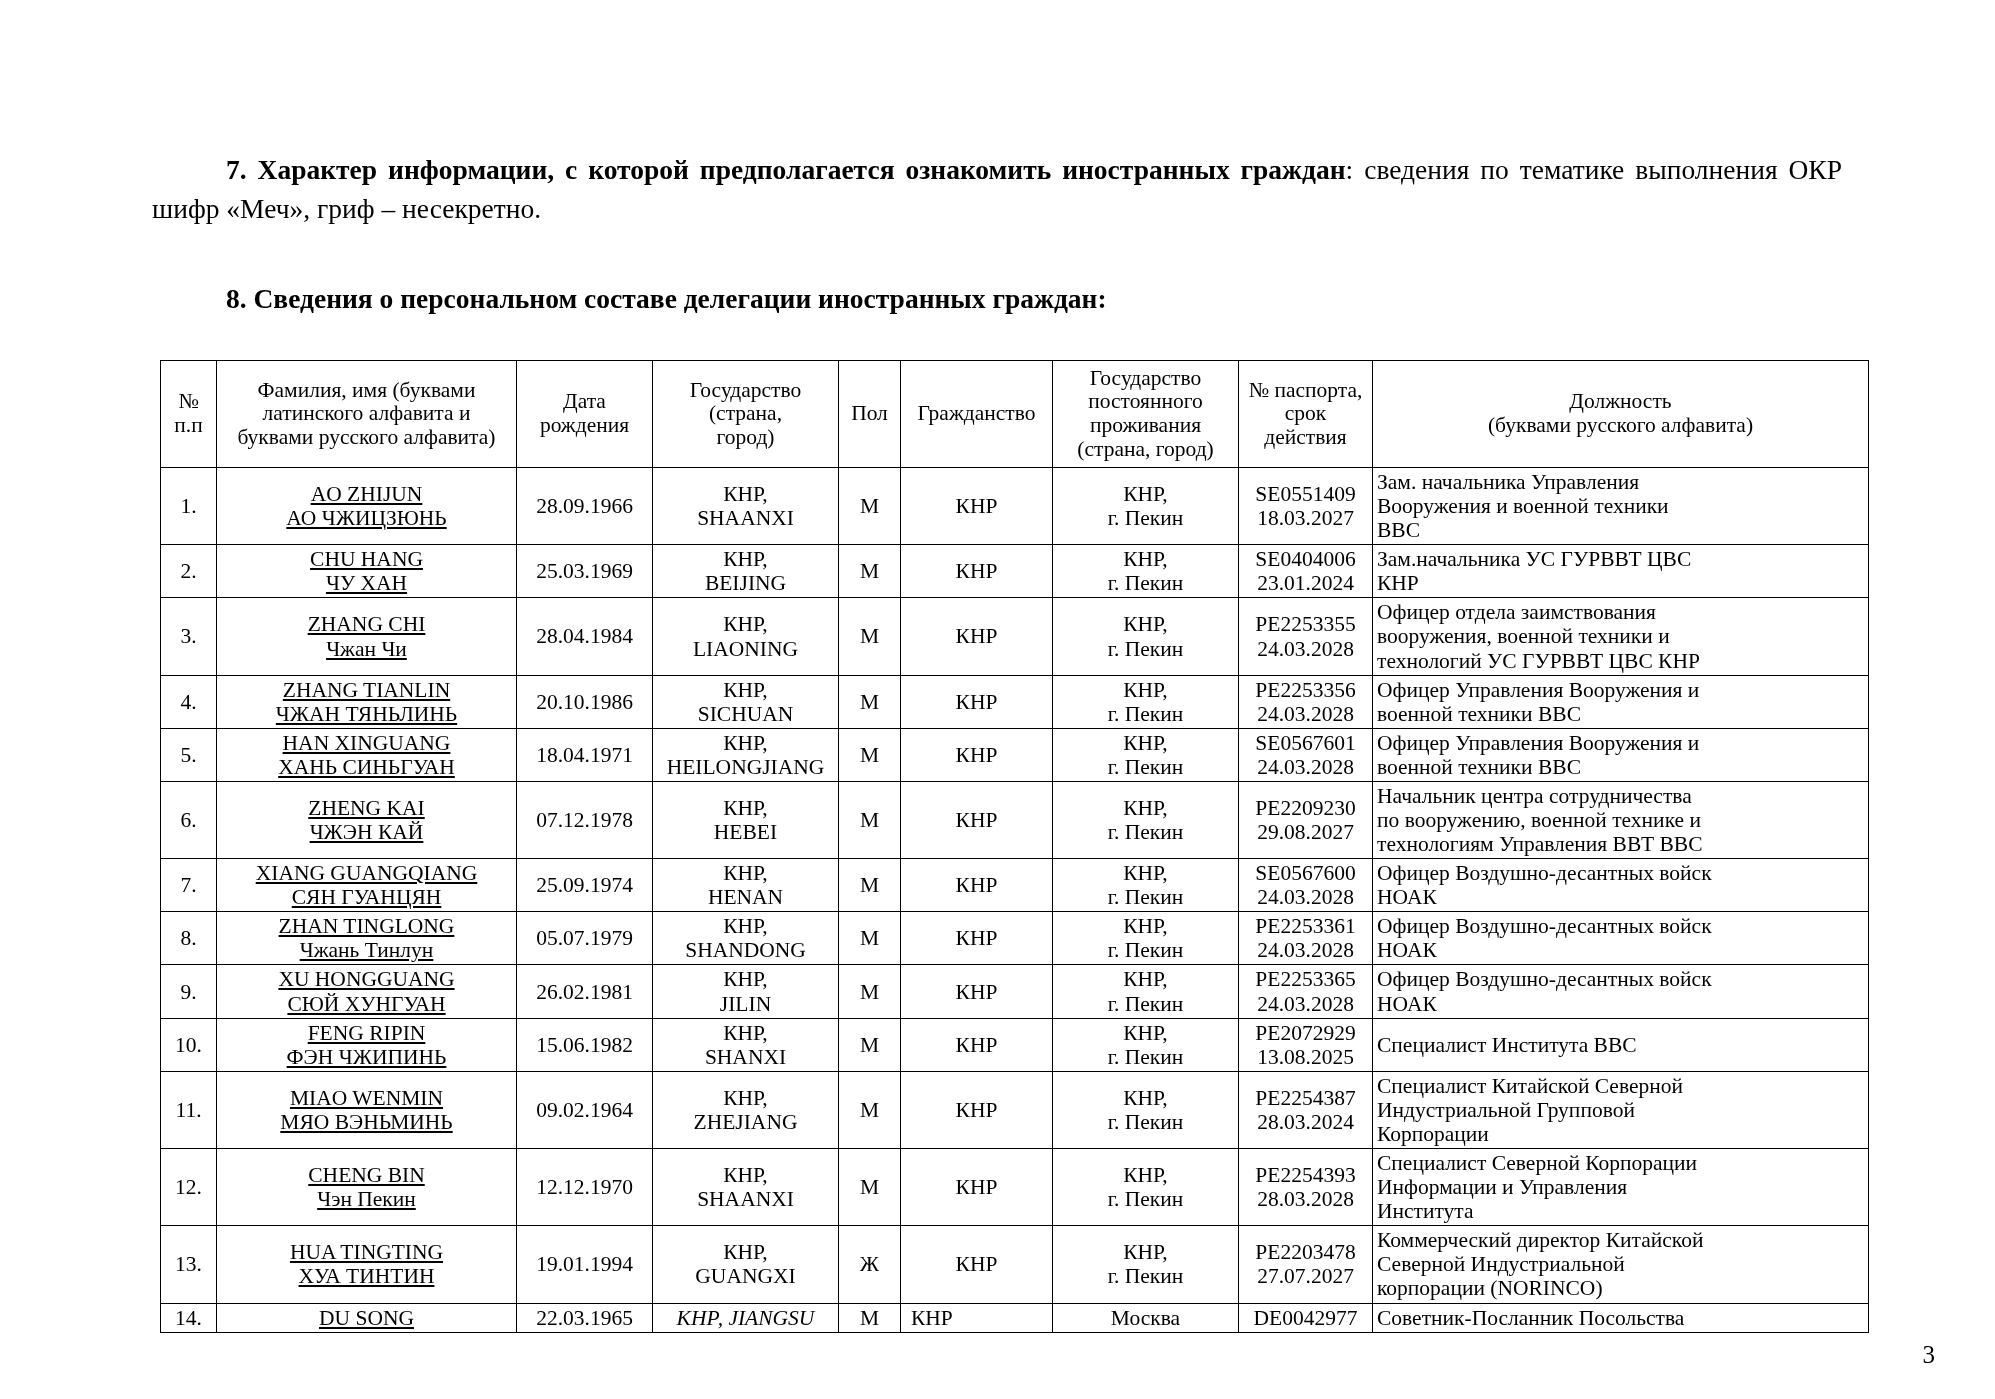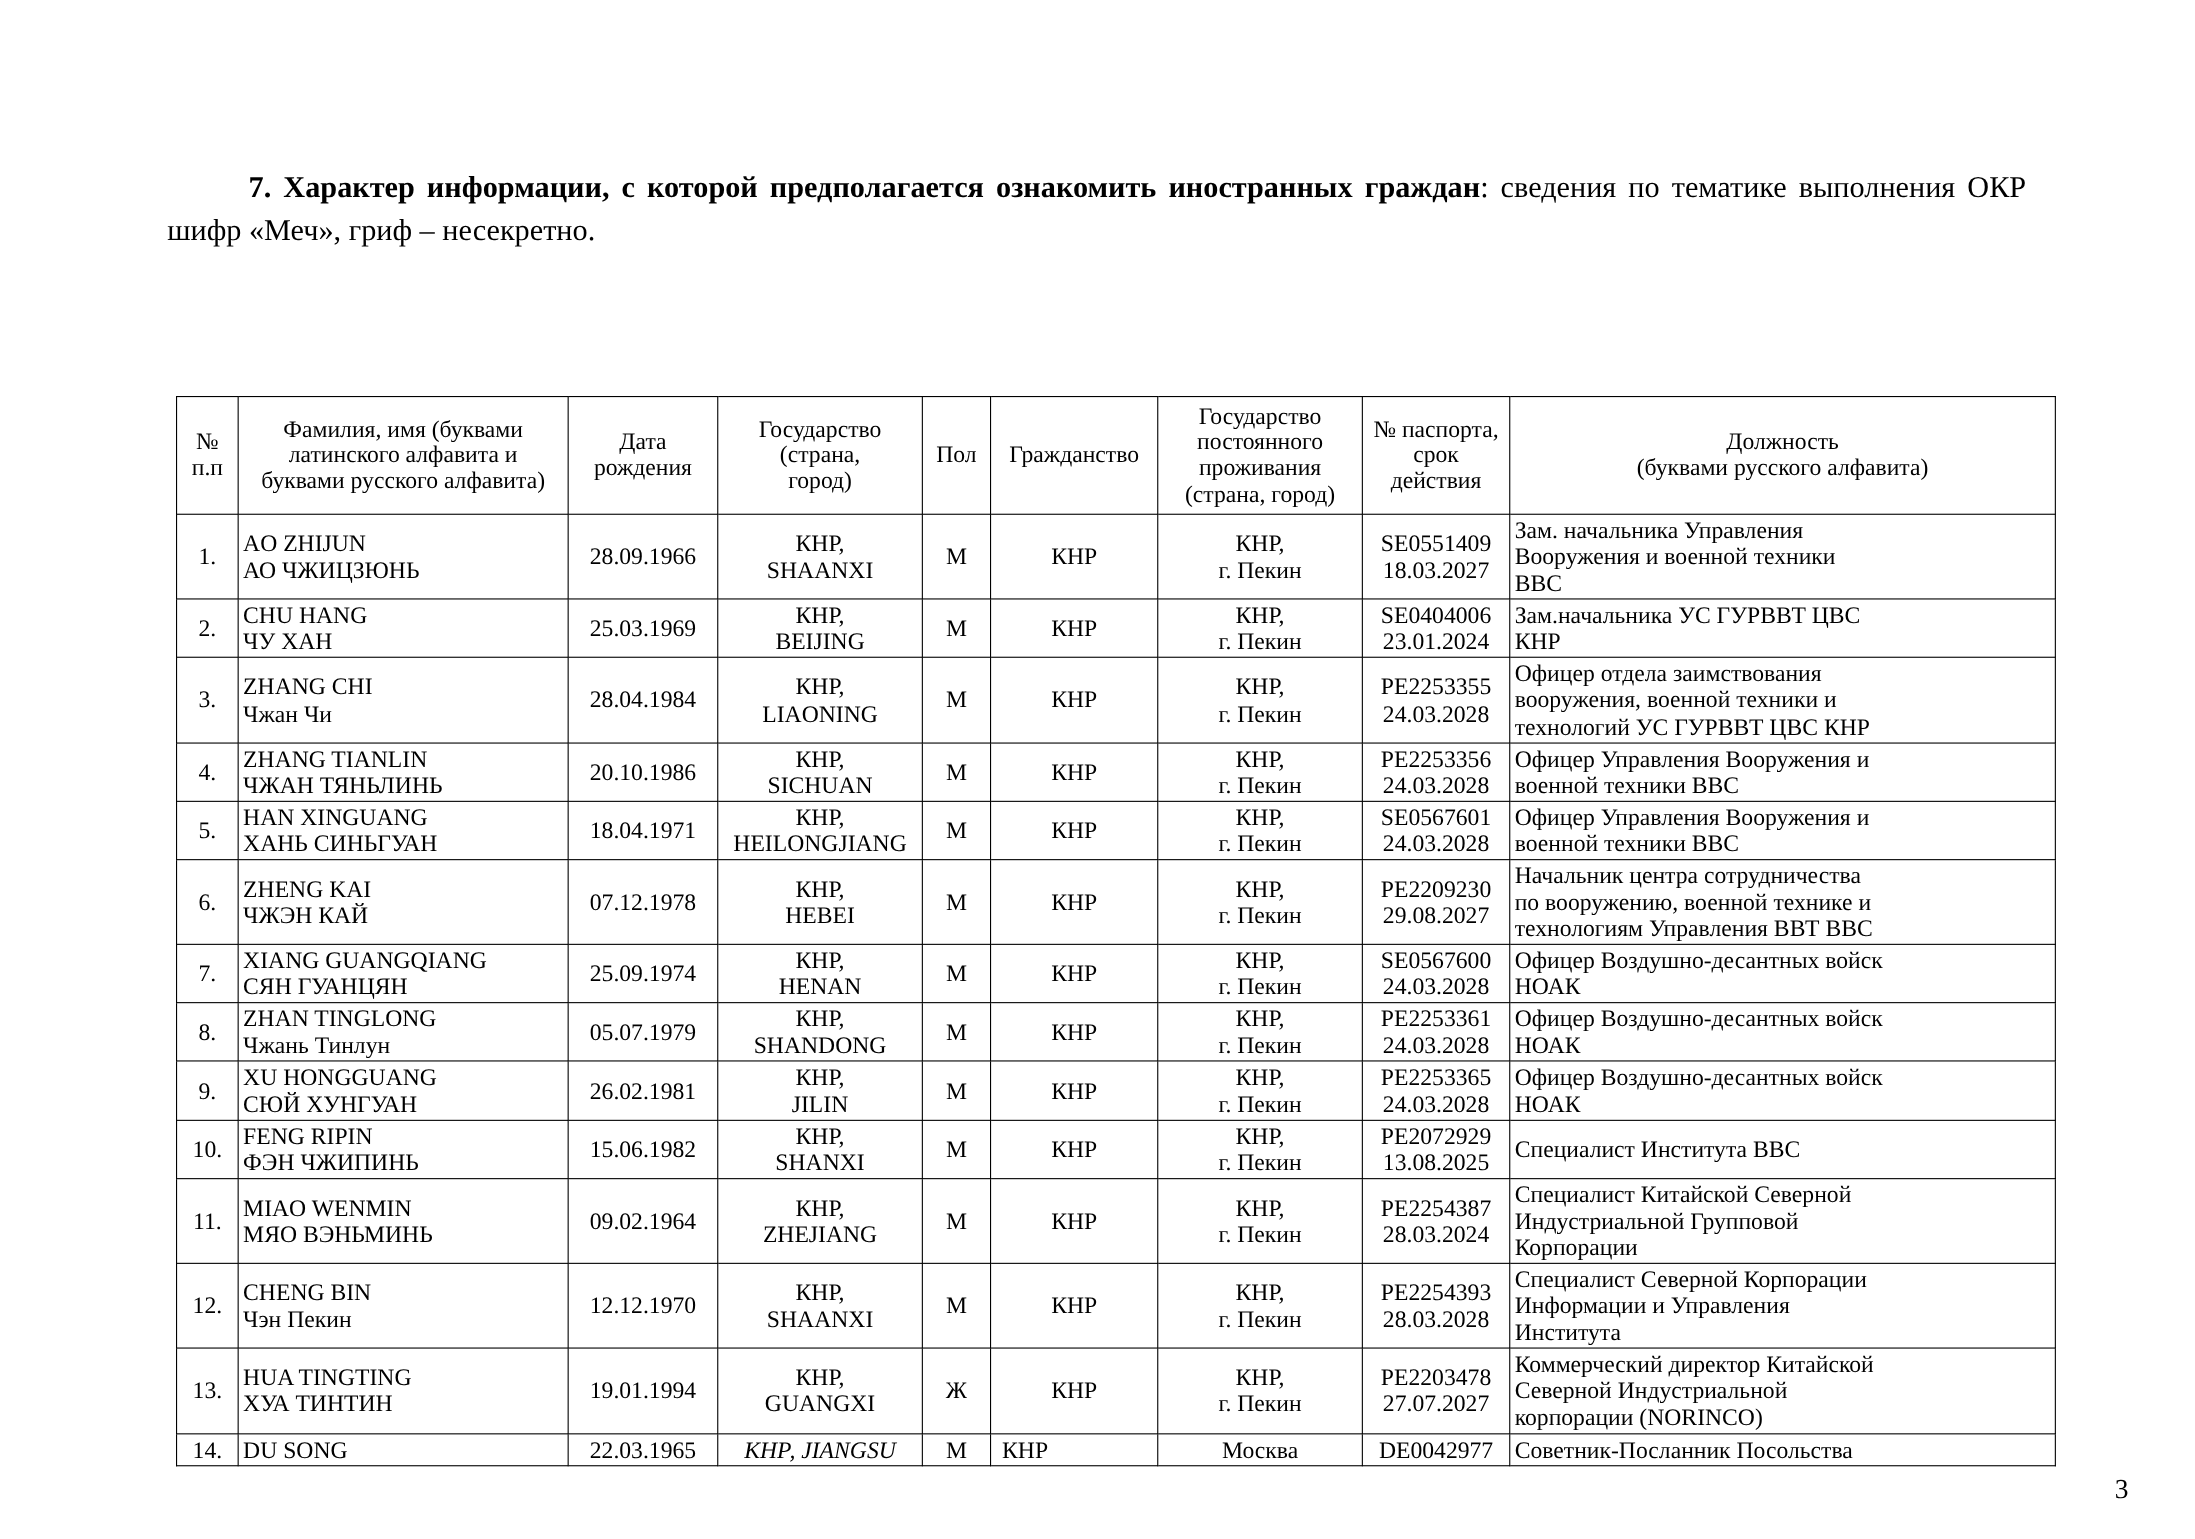--- a/index.html
+++ b/index.html
@@ -88,21 +88,21 @@
   col.c-name   { width: 300px; }
   col.c-dob    { width: 136px; }
   col.c-state  { width: 186px; }
   col.c-sex    { width: 62px; }
   col.c-citiz  { width: 152px; }
   col.c-resid  { width: 186px; }
   col.c-pass   { width: 134px; }
   col.c-post   { width: 496px; }
 
   td.num     { text-align: center; }
-  td.name    { text-align: left;   padding-left: 8px; }
+  td.name    { text-align: center;   padding-left: 8px; text-decoration: underline; }
   td.dob     { text-align: center; }
   td.state   { text-align: center; }
   td.sex     { text-align: center; }
   td.citiz   { text-align: center; }
   td.resid   { text-align: center; }
   td.pass    { text-align: center; }
   td.post    { text-align: left; padding-left: 6px; vertical-align: top; margin-left: 48px; }
 
   td.post .pline { display: block; }
   td.state .sline { display: block; }
@@ -130,20 +130,21 @@
 </style>
 </head>
 <body>
 
 <div class="page">
 
   <div class="para-block">
     <p class="para"><span class="bold">7. Характер информации, с которой предполагается ознакомить иностранных граждан</span><span>: сведения по тематике выполнения ОКР шифр «Меч»,   гриф – несекретно.</span></p>
   </div>
 
+  <p class="heading8">8. Сведения о персональном составе делегации иностранных граждан:</p>
 
   <div class="tbl-wrap">
     <table class="delegation">
       <colgroup>
         <col class="c-num">
           <col class="c-name">
           <col class="c-dob">
           <col class="c-state">
         <col class="c-sex">
           <col class="c-citiz">

